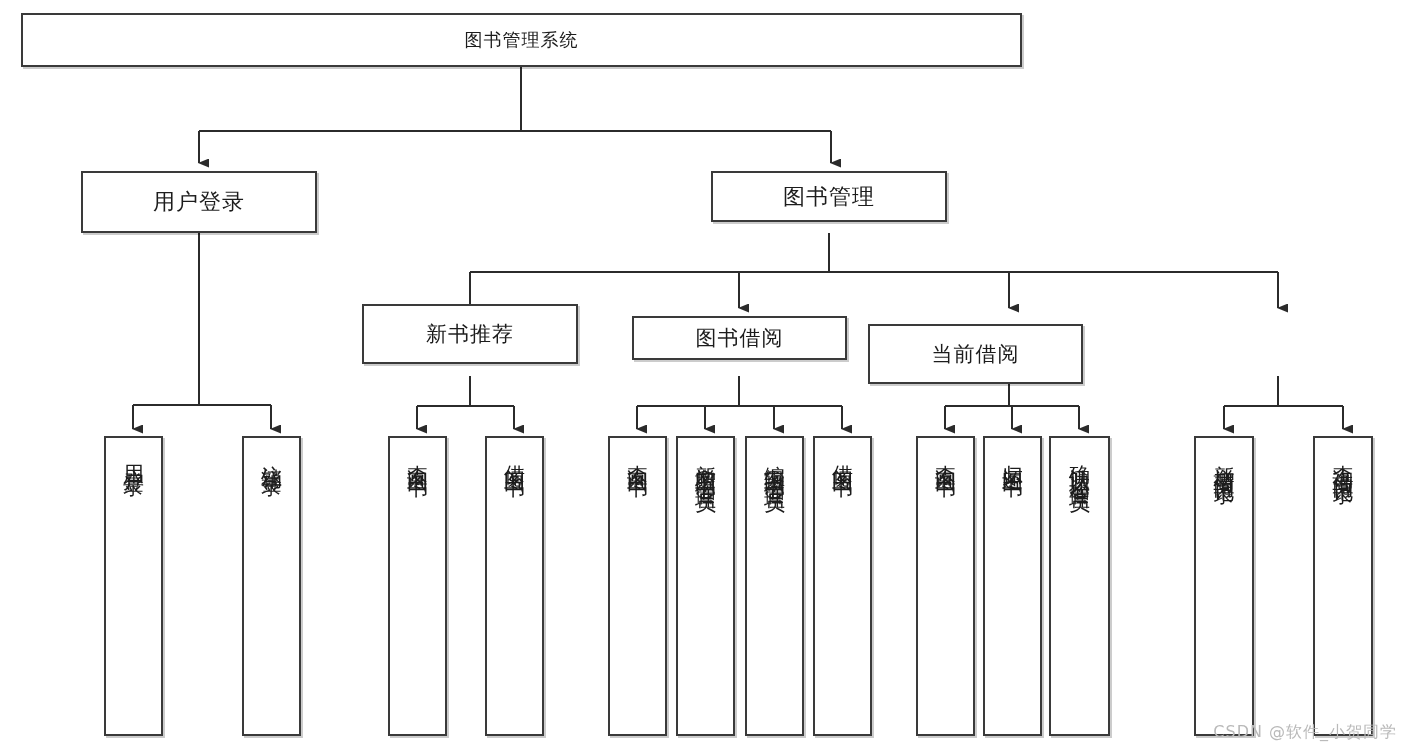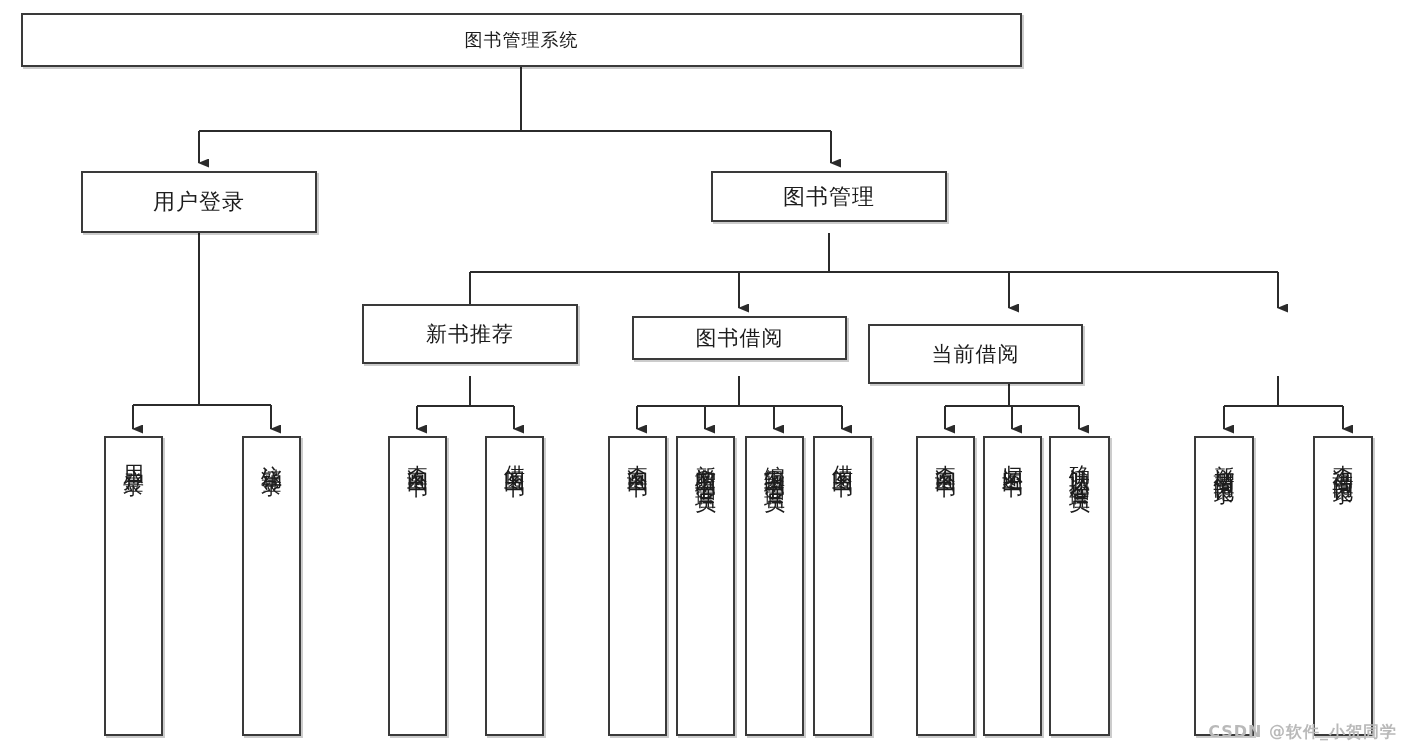--- a/index.html
+++ b/index.html
@@ -65,21 +65,20 @@
   
   #watermark{
     position:absolute;
     right:8px;
     bottom:4px;
     font-size:16px;
     color:#b9b9b9;
     letter-spacing:1px;
     user-select:none;
     white-space:nowrap;
-    font-weight:bold;
   }
 </style>
 </head>
 <body>
 
 <div id="canvas">
 
   <svg id="wires" viewBox="0 0 1405 747" width="1405" height="747" xmlns="http://www.w3.org/2000/svg">
     <defs>
       <marker id="arw" markerWidth="9" markerHeight="11" refX="4.5" refY="10" orient="auto" markerUnits="userSpaceOnUse">

